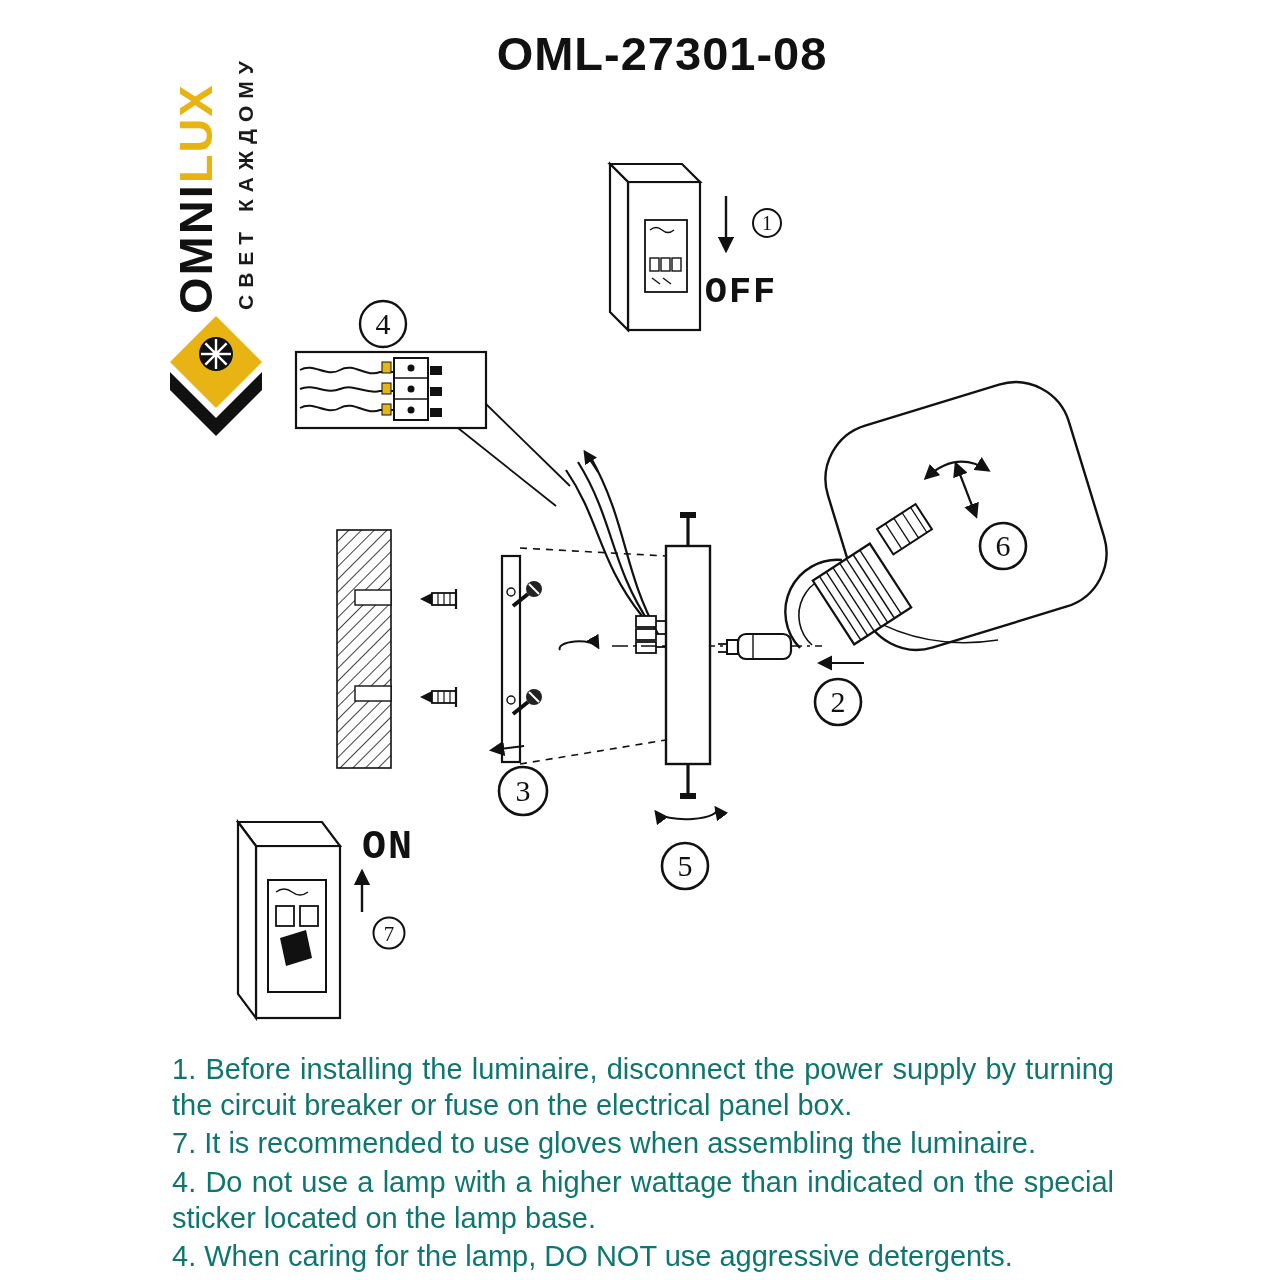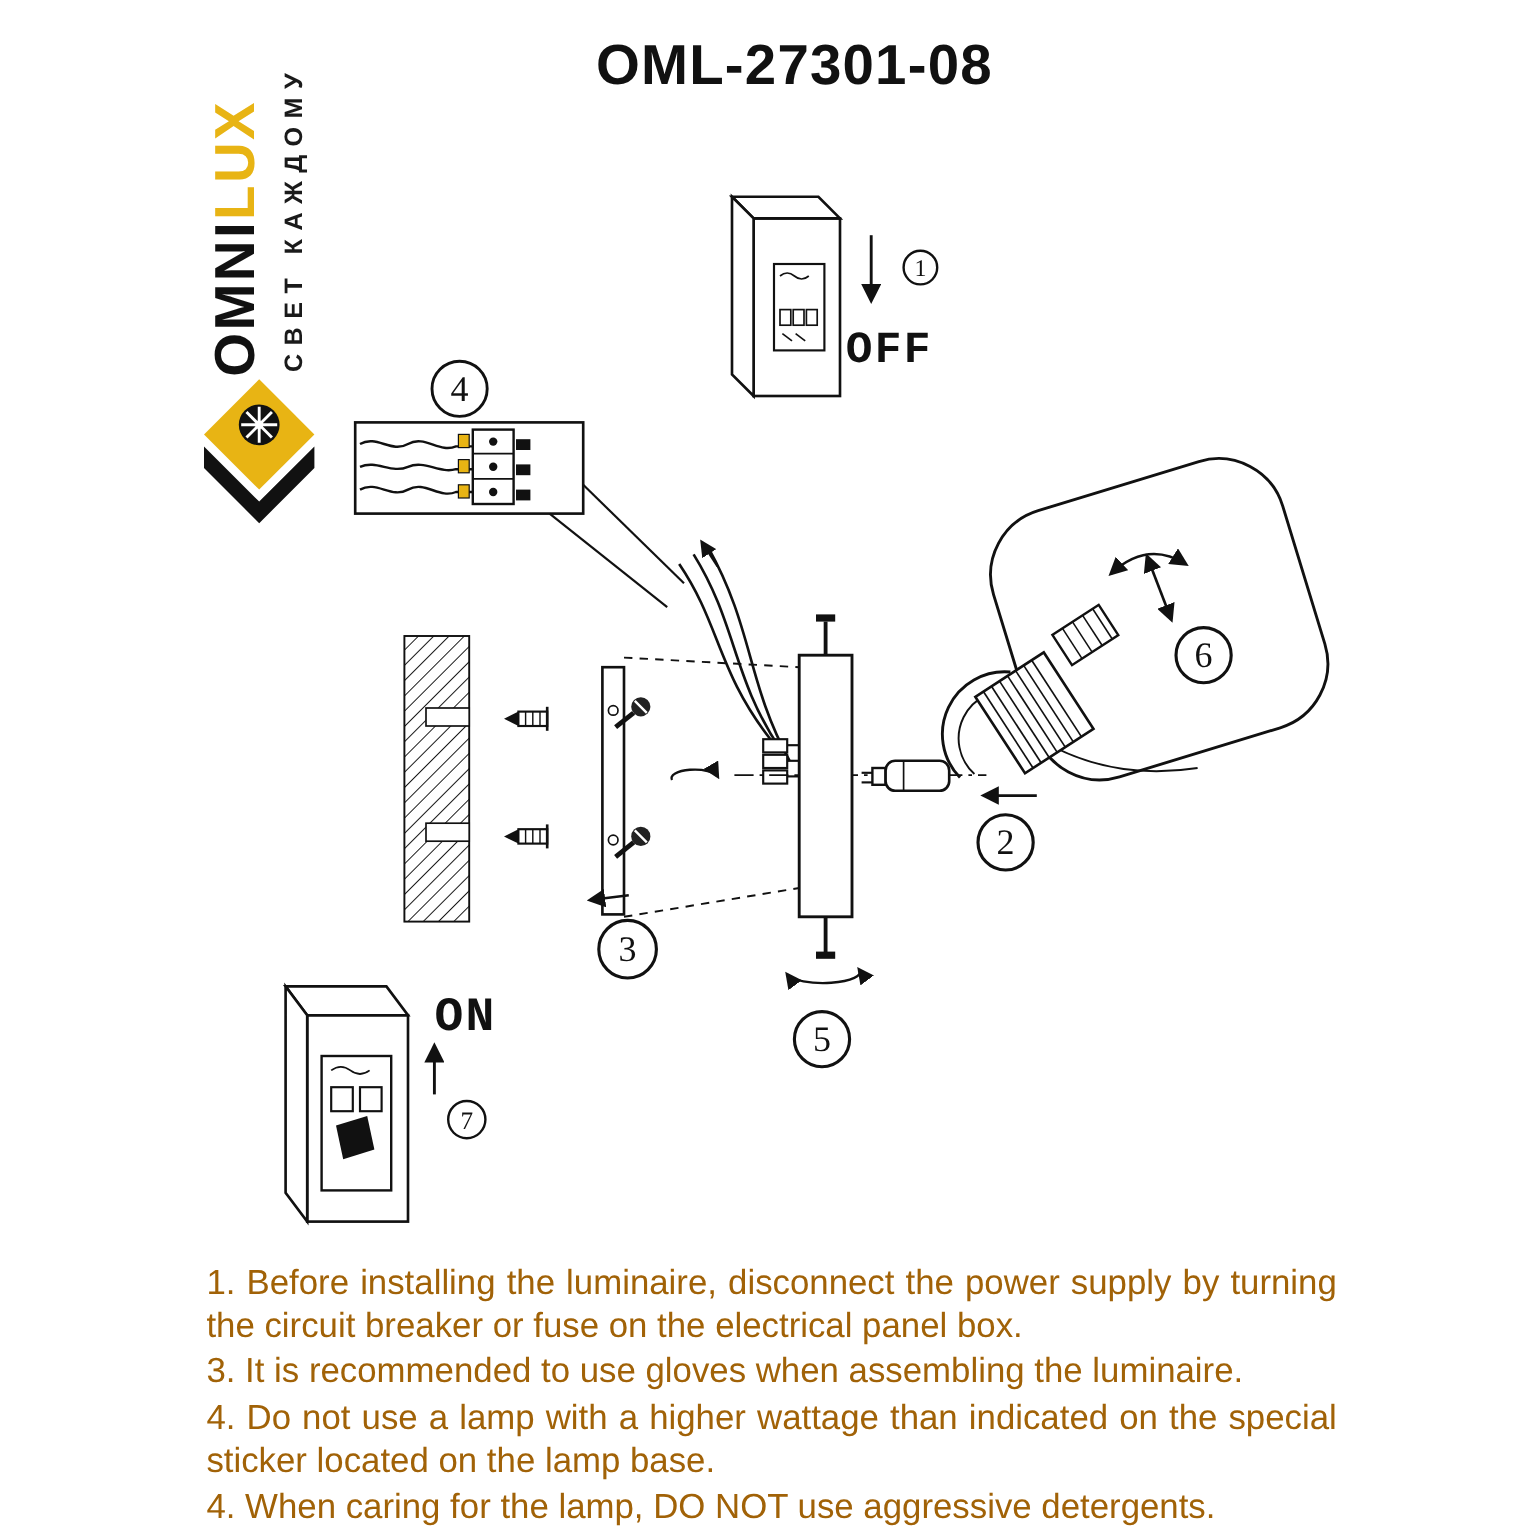--- a/index.html
+++ b/index.html
@@ -28,21 +28,21 @@
     font-weight:bold; font-size:21px; letter-spacing:7px; color:#1a1a1a;
   }
   .logo-mark { position:absolute; left:0; top:308px; }
   
   .diagram { position:absolute; left:0; top:0; }
   .badge-num { font-family:"Liberation Serif", serif; fill:#111; text-anchor:middle; }
   .switch-label { font-family:"Liberation Mono", monospace; font-weight:bold; fill:#111; text-anchor:middle; letter-spacing:2px; }
   
   .instructions {
     position:absolute; left:172px; top:1052px; width:942px;
-    font-size:29px; line-height:1.23; text-align:justify; color:#a16207;
+    font-size:29px; line-height:1.23; text-align:justify; color:#0f766e;
   }
   .instructions p { margin:0 0 3px 0; }
 </style>
 </head>
 <body>
 
 <div class="title">OML-27301-08</div>
 
 <div class="logo">
   <div class="wordmark"><span class="omni">OMNI</span><span class="lux">LUX</span></div>
@@ -264,16 +264,16 @@
   <text class="switch-label" x="388" y="858" font-size="40">ON</text>
   <path d="M362,912 L362,872" stroke="#111" stroke-width="2.4" fill="none" marker-end="url(#ah)"></path>
   <g>
     <circle cx="389" cy="933" r="15.5" fill="#fff" stroke="#111" stroke-width="2"></circle>
     <text class="badge-num" x="389" y="941" font-size="21">7</text>
   </g>
 </svg>
 
 <div class="instructions">
   <p>1. Before installing the luminaire, disconnect the power supply by turning the circuit breaker or fuse on the electrical panel box.</p>
-  <p>3. It is recommended to use gloves when assembling the luminaire.</p>
+  <p>7. It is recommended to use gloves when assembling the luminaire.</p>
   <p>4. Do not use a lamp with a higher wattage than indicated on the special sticker located on the lamp base.</p>
   <p>4. When caring for the lamp, DO NOT use aggressive detergents.</p>
 </div>
 
 </body></html>

